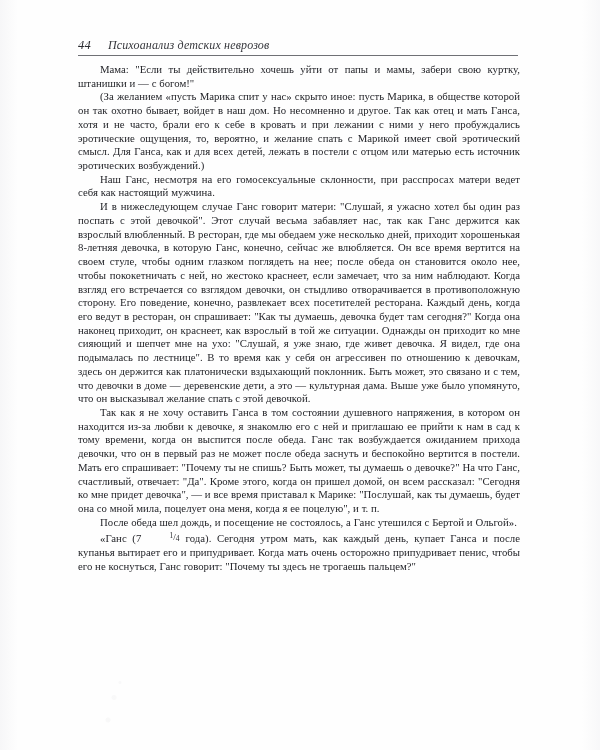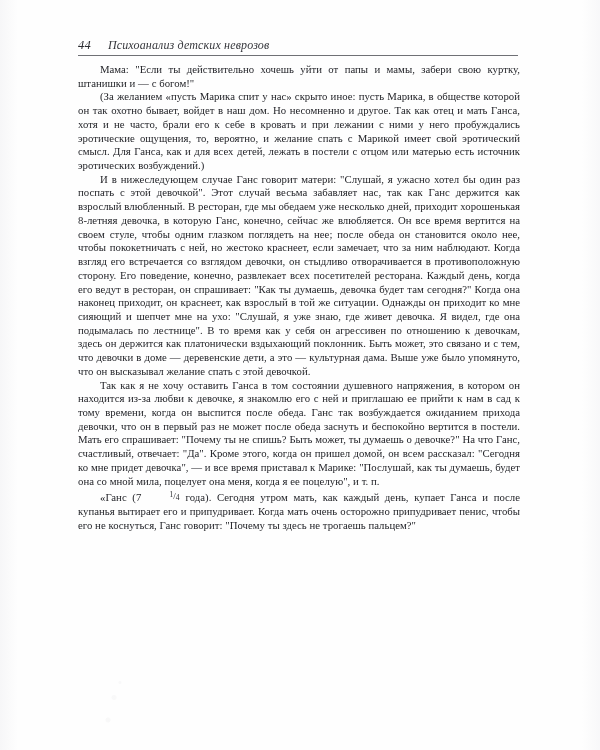--- a/index.html
+++ b/index.html
@@ -114,17 +114,19 @@
 
   <div class="running-head">
     <span class="folio">44</span>
     <span class="head-title">Психоанализ детских неврозов</span>
   </div>
   <div class="head-rule"></div>
 
   <div class="text-column">
     <p class="para tight">Мама: "Если ты действительно хочешь уйти от папы и мамы, забери свою куртку, штанишки и — с богом!"</p>
     <p class="para tight">(За желанием «пусть Марика спит у нас» скрыто иное: пусть Марика, в обществе которой он так охотно бывает, войдет в наш дом. Но несомненно и другое. Так как отец и мать Ганса, хотя и не часто, брали его к себе в кровать и при лежании с ними у него пробуждались эротические ощущения, то, вероятно, и желание спать с Марикой имеет свой эротический смысл. Для Ганса, как и для всех детей, лежать в постели с отцом или матерью есть источник эротических возбуждений.)</p>
+    <p class="para tight">Наш Ганс, несмотря на его гомосексуальные склонности, при расспросах матери ведет себя как настоящий мужчина.</p>
     <p class="para tight">И в нижеследующем случае Ганс говорит матери: "Слушай, я ужасно хотел бы один раз поспать с этой девочкой". Этот случай весьма забавляет нас, так как Ганс держится как взрослый влюбленный. В ресторан, где мы обедаем уже несколько дней, приходит хорошенькая 8-летняя девочка, в которую Ганс, конечно, сейчас же влюбляется. Он все время вертится на своем стуле, чтобы одним глазком поглядеть на нее; после обеда он становится около нее, чтобы пококетничать с ней, но жестоко краснеет, если замечает, что за ним наблюдают. Когда взгляд его встречается со взглядом девочки, он стыдливо отворачивается в противоположную сторону. Его поведение, конечно, развлекает всех посетителей ресторана. Каждый день, когда его ведут в ресторан, он спрашивает: "Как ты думаешь, девочка будет там сегодня?" Когда она наконец приходит, он краснеет, как взрослый в той же ситуации. Однажды он приходит ко мне сияющий и шепчет мне на ухо: "Слушай, я уже знаю, где живет девочка. Я видел, где она подымалась по лестнице". В то время как у себя он агрессивен по отношению к девочкам, здесь он держится как платонически вздыхающий поклонник. Быть может, это связано и с тем, что девочки в доме — деревенские дети, а это — культурная дама. Выше уже было упомянуто, что он высказывал желание спать с этой девочкой.</p>
     <p class="para tight">Так как я не хочу оставить Ганса в том состоянии душевного напряжения, в котором он находится из-за любви к девочке, я знакомлю его с ней и приглашаю ее прийти к нам в сад к тому времени, когда он выспится после обеда. Ганс так возбуждается ожиданием прихода девочки, что он в первый раз не может после обеда заснуть и беспокойно вертится в постели. Мать его спрашивает: "Почему ты не спишь? Быть может, ты думаешь о девочке?" На что Ганс, счастливый, отвечает: "Да". Кроме этого, когда он пришел домой, он всем рассказал: "Сегодня ко мне придет девочка", — и все время приставал к Марике: "Послушай, как ты думаешь, будет она со мной мила, поцелует она меня, когда я ее поцелую", и т. п.</p>
+    <p class="para tight">После обеда шел дождь, и посещение не состоялось, а Ганс утешился с Бертой и Ольгой».</p>
     <p class="para tight"><span>«Ганс (7 </span><span class="frac"><span class="num">1</span><span class="sl">/</span><span class="den">4</span></span><span> года). Сегодня утром мать, как каждый день, купает Ганса и после купанья вытирает его и припудривает. Когда мать очень осторожно припудривает пенис, чтобы его не коснуться, Ганс говорит: "Почему ты здесь не трогаешь пальцем?"</span></p>
   </div>
 </div>
 
 </body></html>

